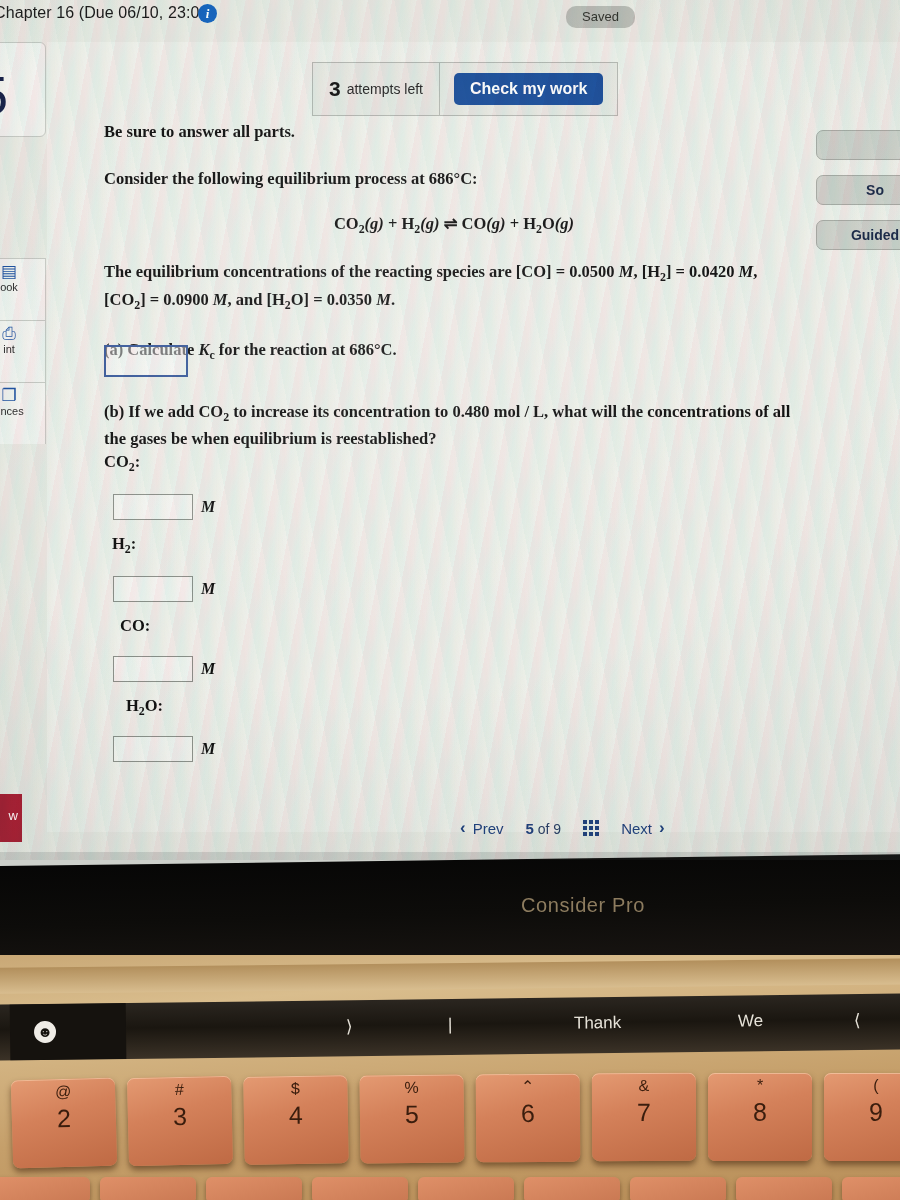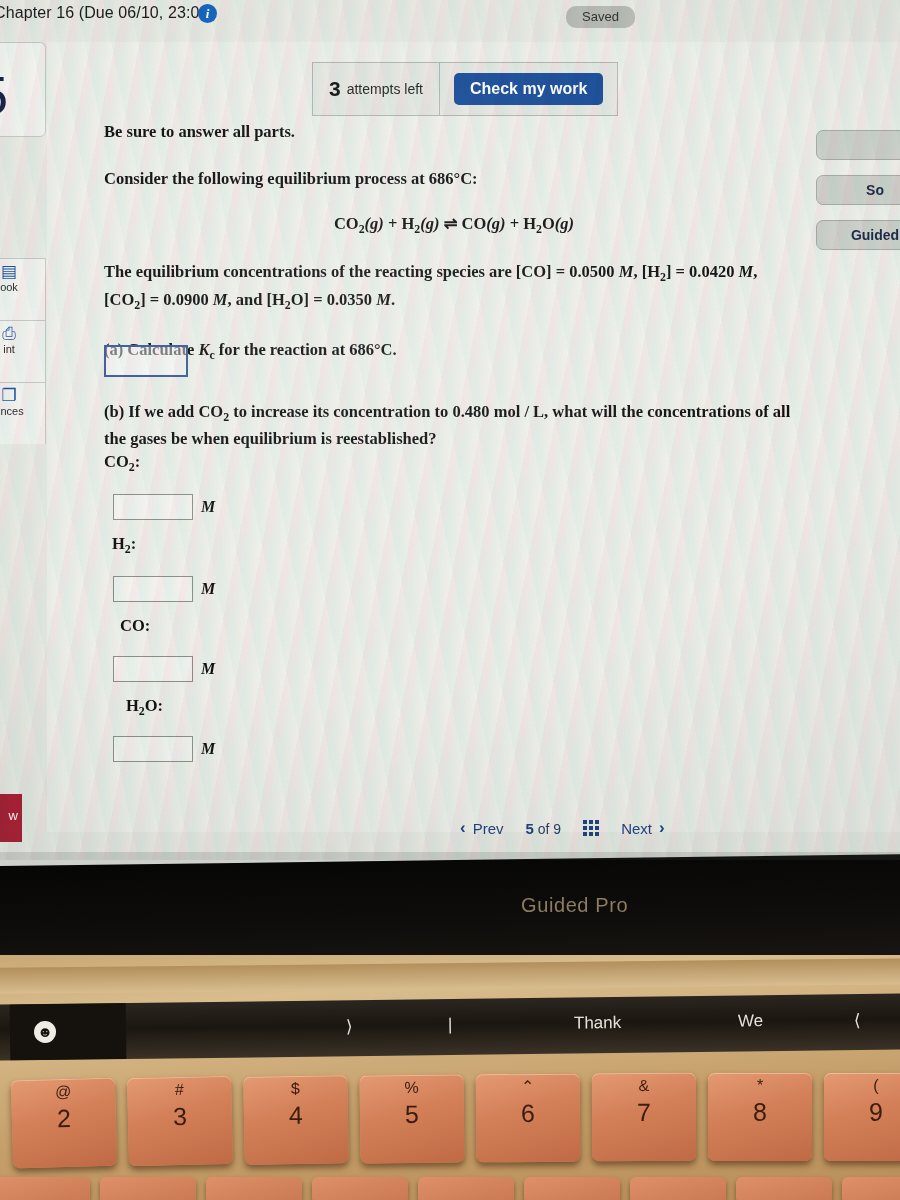--- a/index.html
+++ b/index.html
@@ -407,21 +407,21 @@
       <span>Next</span>
       <span class="pg-chev">›</span>
     </div>
   </div>
 
   <div id="moire"></div>
   <div id="vignette"></div>
 </div>
 
 <div id="bezel">
-  <div class="macbook-label">Guided Pro</div>
+  <div class="macbook-label">Consider Pro</div>
 </div>
 
 <div id="deck">
   <div class="deck-seam"></div>
 
   <div id="touchbar">
     <div class="tb-left">
       <div class="tb-emoji">☻</div>
     </div>
     <div class="tb-item" style="left:360px;">⟩</div>

